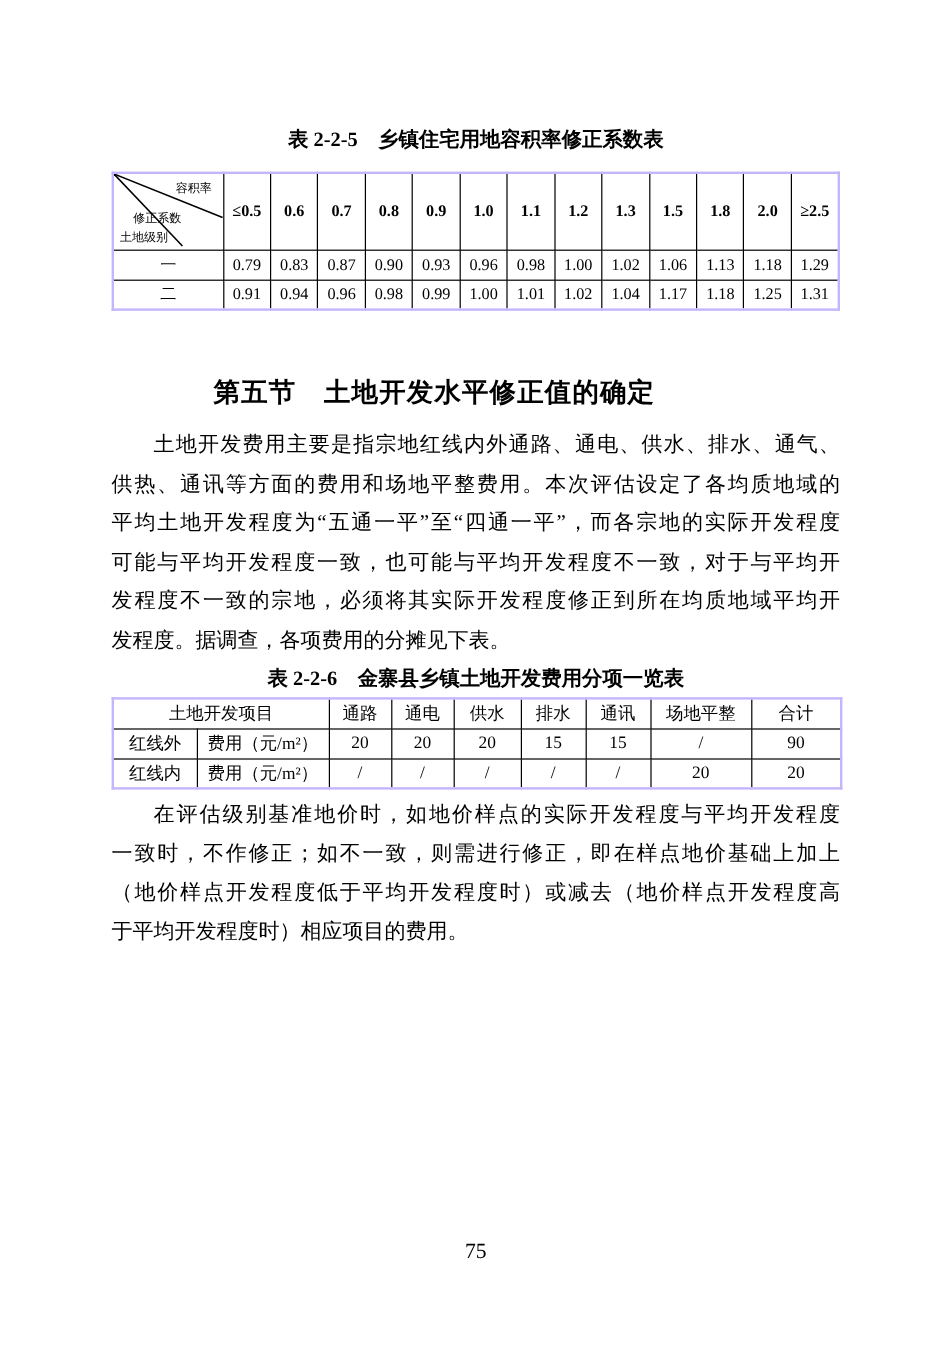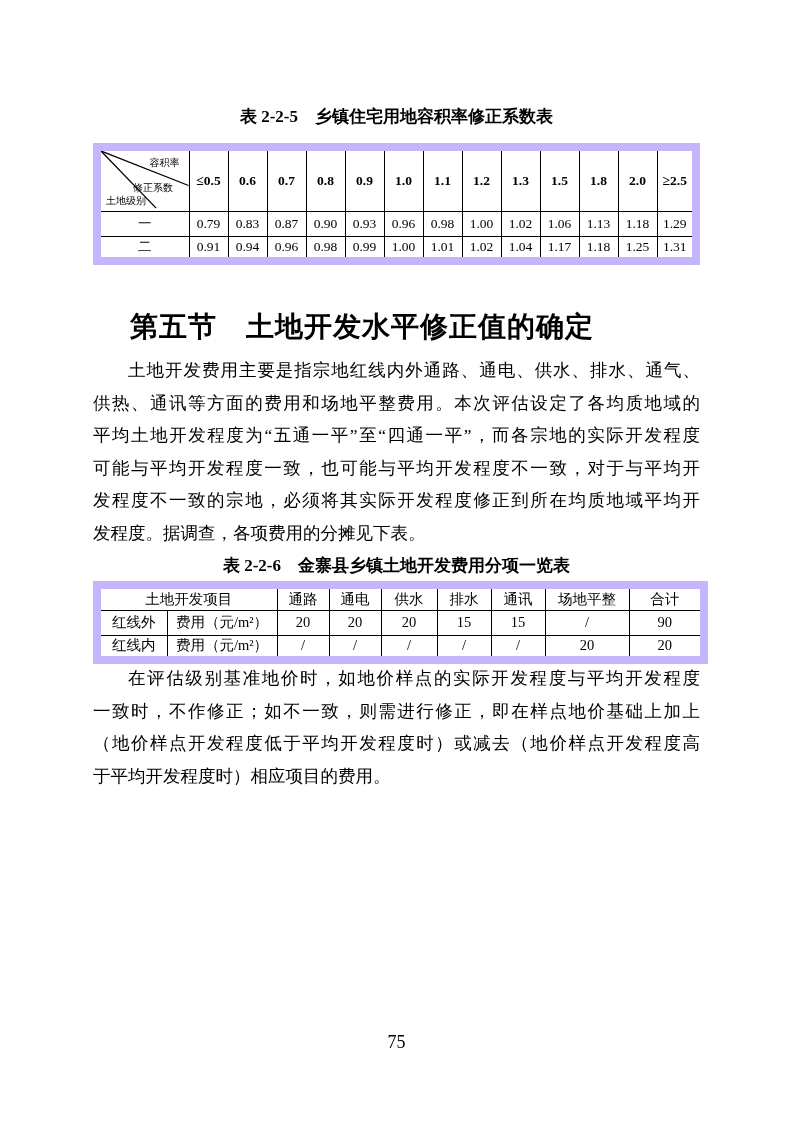--- a/index.html
+++ b/index.html
@@ -13,47 +13,47 @@
   }
   .abs { position:absolute; }
 
   
   .tbl-title {
     left:0; width:793px; text-align:center;
     font-size:17px; font-weight:bold; line-height:26px;
   }
   .section-heading {
     left:0; width:724px; text-align:center;
-    font-size:28px; font-weight:bold; line-height:30px;
+    font-size:22px; font-weight:bold; line-height:30px;
     letter-spacing:1px;
   }
 
   
   table { border-collapse:collapse; table-layout:fixed; }
-  .doc-table { border:8px solid #c4b5fd; }
+  .doc-table { border:2px solid #c4b5fd; }
   .doc-table td, .doc-table th {
     border:1px solid #000;
     text-align:center; vertical-align:middle;
     font-weight:normal;
     padding:0;
     overflow:hidden;
   }
   #table1 { left:93px; top:143px; width:607px; }
   #table1 thead tr { height:64px; }
   #table1 tbody tr { height:25px; }
   #table1 th, #table1 td { font-size:13.5px; }
   #table1 thead th { font-weight:bold; }
   #table1 td.bv { font-weight:normal; }
 
   
   .corner-cell { position:relative; font-weight:normal !important; }
   .corner-cell svg { position:absolute; inset:0; width:100%; height:100%; }
   .corner-label { position:absolute; font-size:10px; font-weight:normal; white-space:nowrap; }
   .corner-top   { top:5px;  right:9px;  }
-  .corner-mid   { top:30px; left:16px;margin-left:16px;  }
+  .corner-mid   { top:30px; left:16px;  }
   .corner-bot   { bottom:3px; left:5px; }
 
   #table2 { left:93px; top:581px; width:607px; }
   #table2 tr { height:25px; }
   #table2 th, #table2 td { font-size:14.5px; }
 
   
   .para {
     left:93px; width:607px;
     font-size:17.5px; line-height:32.5px;

